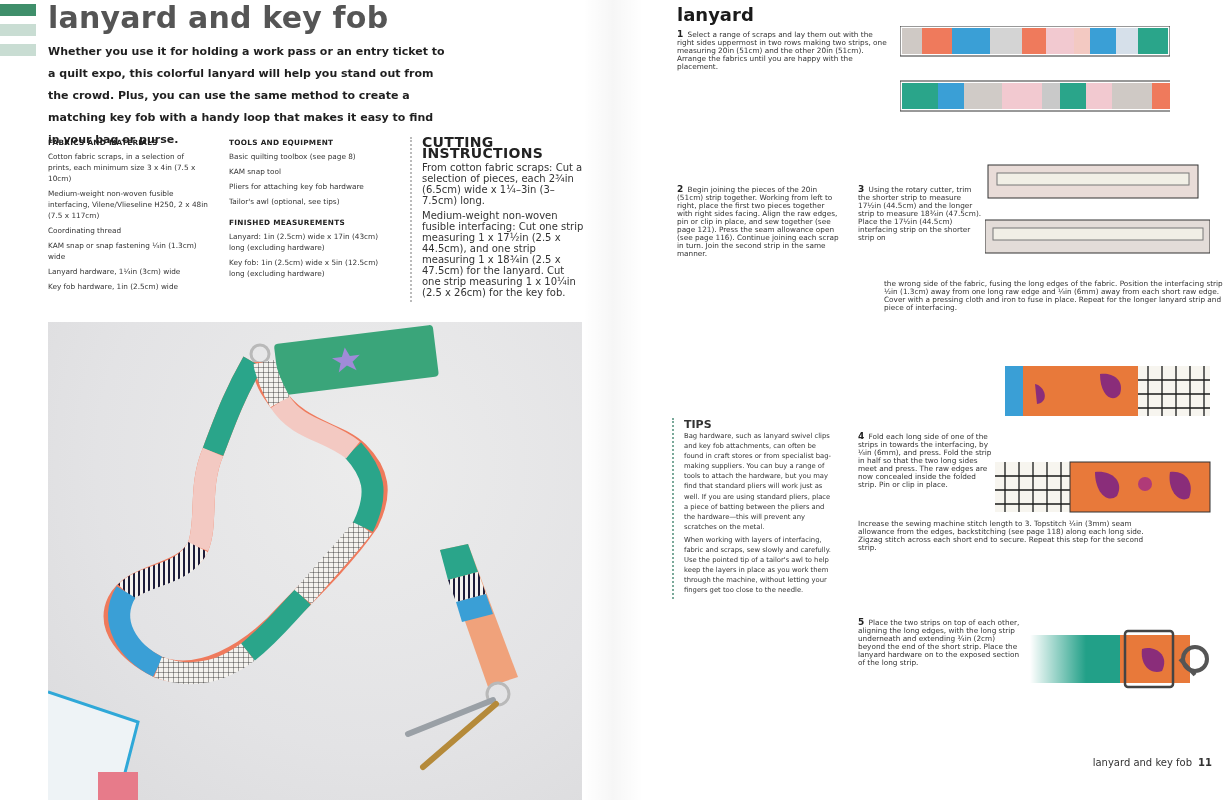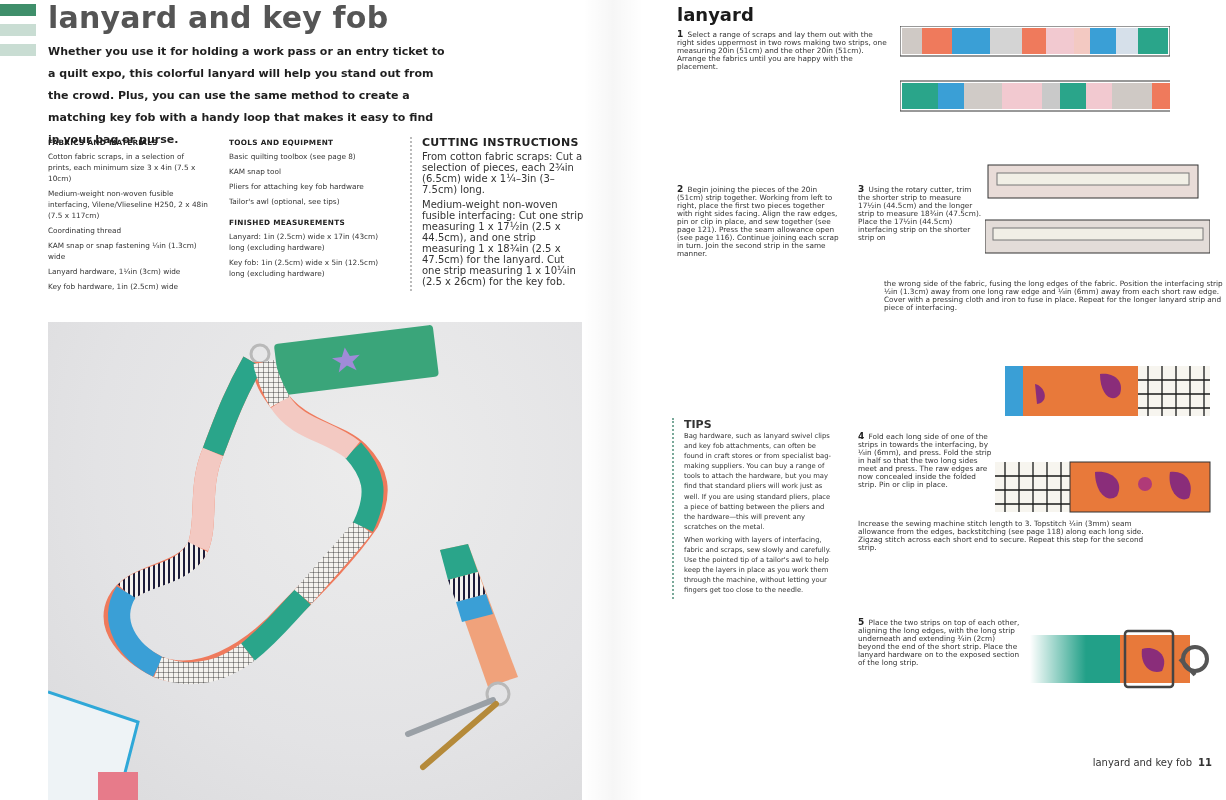--- a/index.html
+++ b/index.html
@@ -22,21 +22,21 @@
       letter-spacing: 0.2px; font-family: "DejaVu Sans", sans-serif; }
     .intro { position: absolute; left: 48px; top: 41px; width: 400px; font-size: 11px; line-height: 22px;
       color: #1f1f1f; font-weight: bold; }
 
     .col { position: absolute; top: 137px; font-size: 7.3px; line-height: 11px; color: #333; }
     .col h4 { font-size: 7.3px; font-weight: bold; letter-spacing: 0.3px; margin-bottom: 3px; color: #222; }
     .col p { margin-bottom: 4px; }
     .col-fabric { left: 48px; width: 160px; }
     .col-tools { left: 229px; width: 160px; }
     .col-cutting { left: 410px; width: 175px; padding-left: 10px; border-left: 2px dotted #bbb; }
-    .col-cutting h4 { font-size: 11px; }
+    .col-cutting h4 { font-size: 14px; }
     .col-cutting p { font-size: 10px; }
     .col-tools h4.second { margin-top: 10px; }
 
     
     .photo { position: absolute; left: 48px; top: 322px; width: 534px; height: 478px;
       background: radial-gradient(ellipse at 60% 30%, #ececec 0%, #e3e3e5 60%, #dadadc 100%); overflow: hidden; }
 
     
     .r-heading { position: absolute; left: 677px; top: 4px; font-size: 18px; font-weight: bold; color: #1a1a1a; }
     .step { position: absolute; font-size: 7.3px; line-height: 8px; color: #333; }

